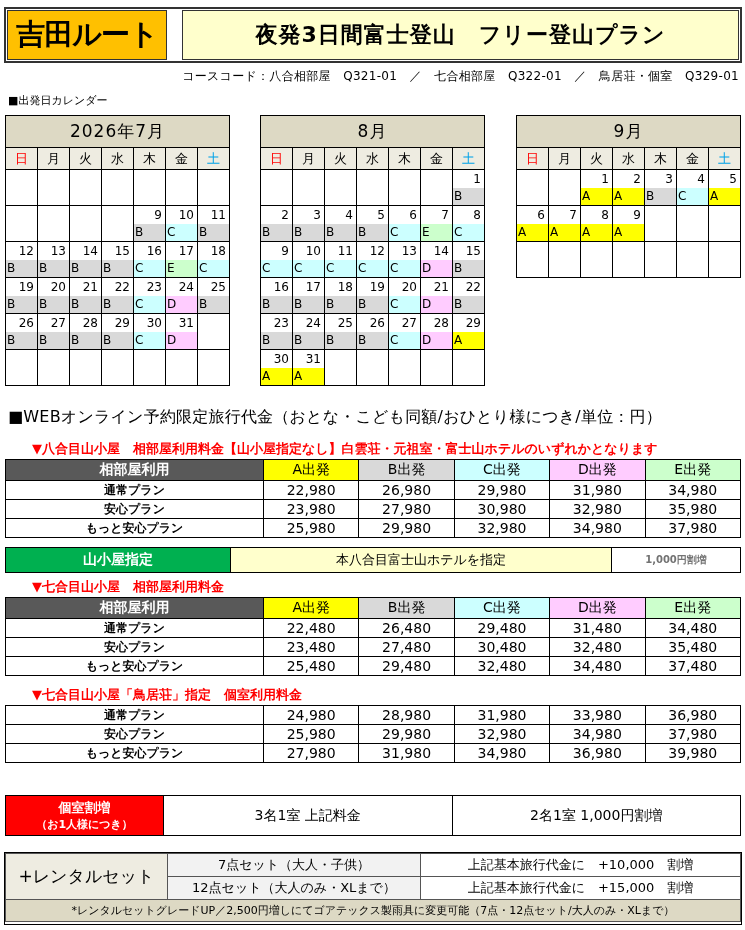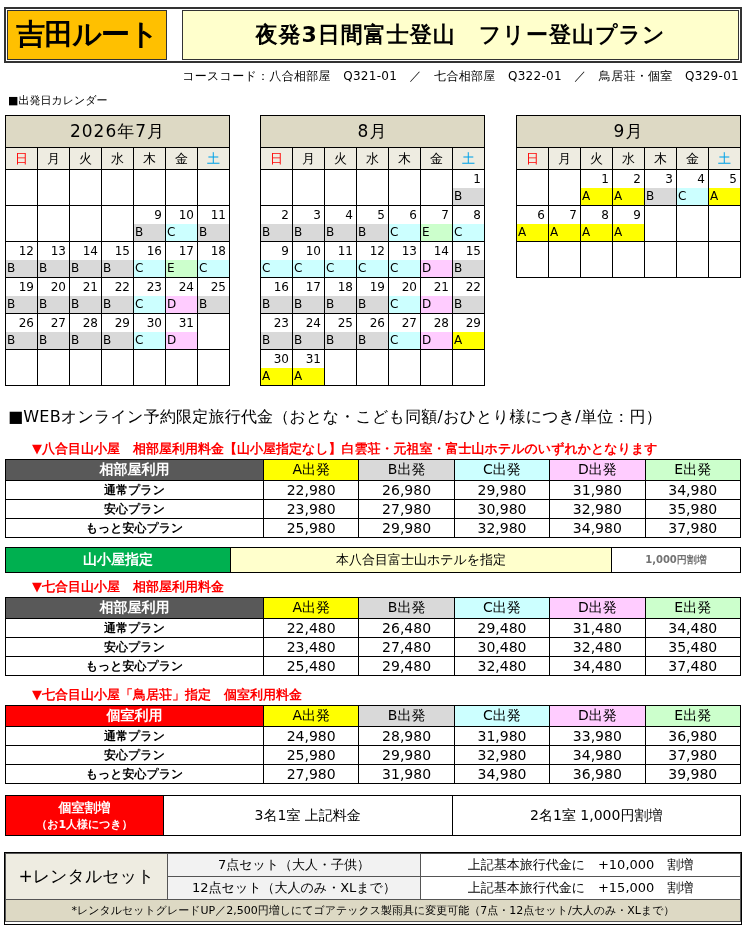--- a/index.html
+++ b/index.html
@@ -679,28 +679,20 @@
 <table class="ptable" id="pt2" style="top:705px;">
     <colgroup>
       <col style="width:258px">
       <col>
       <col>
       <col>
       <col>
       <col>
     </colgroup>
     <tbody>
-      <tr class="hrow">
-        <td class="lbl red">個室利用</td>
-        <td class="hA">A出発</td>
-        <td class="hB">B出発</td>
-        <td class="hC">C出発</td>
-        <td class="hD">D出発</td>
-        <td class="hE">E出発</td>
-      </tr>
       <tr>
         <td class="plan">通常プラン</td>
         <td class="val">24,980</td>
         <td class="val">28,980</td>
         <td class="val">31,980</td>
         <td class="val">33,980</td>
         <td class="val">36,980</td>
       </tr>
       <tr>
         <td class="plan">安心プラン</td>

